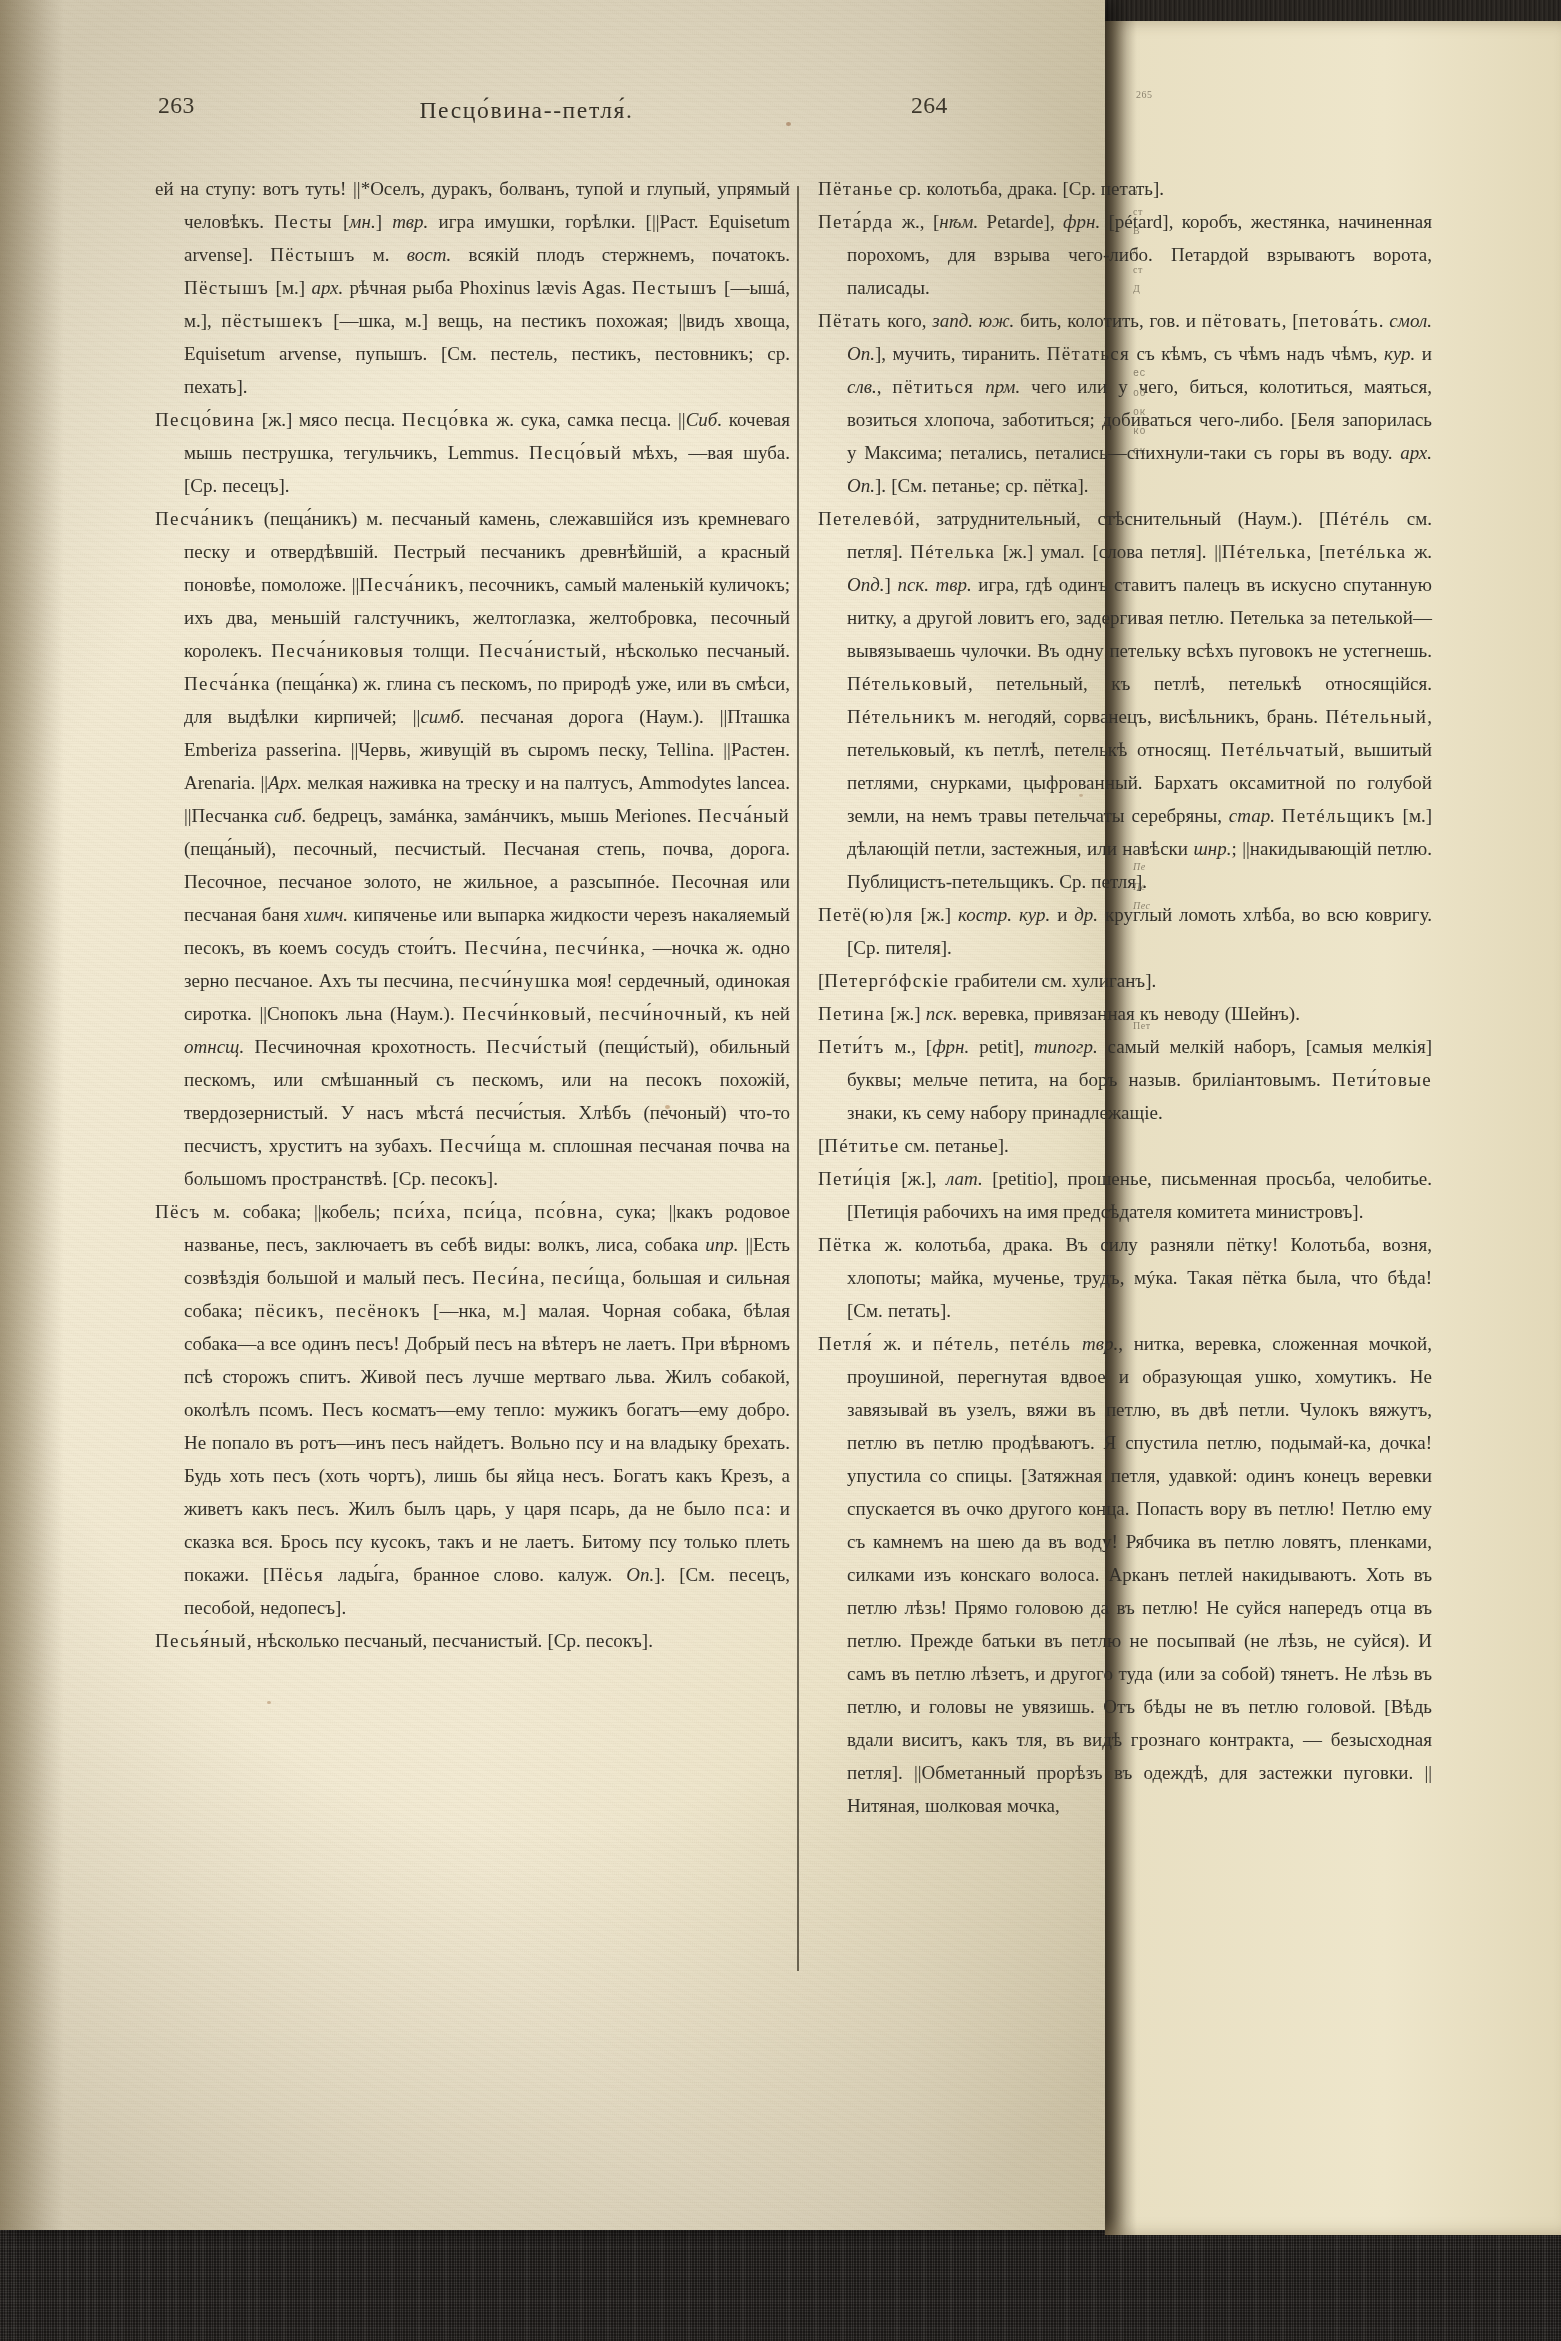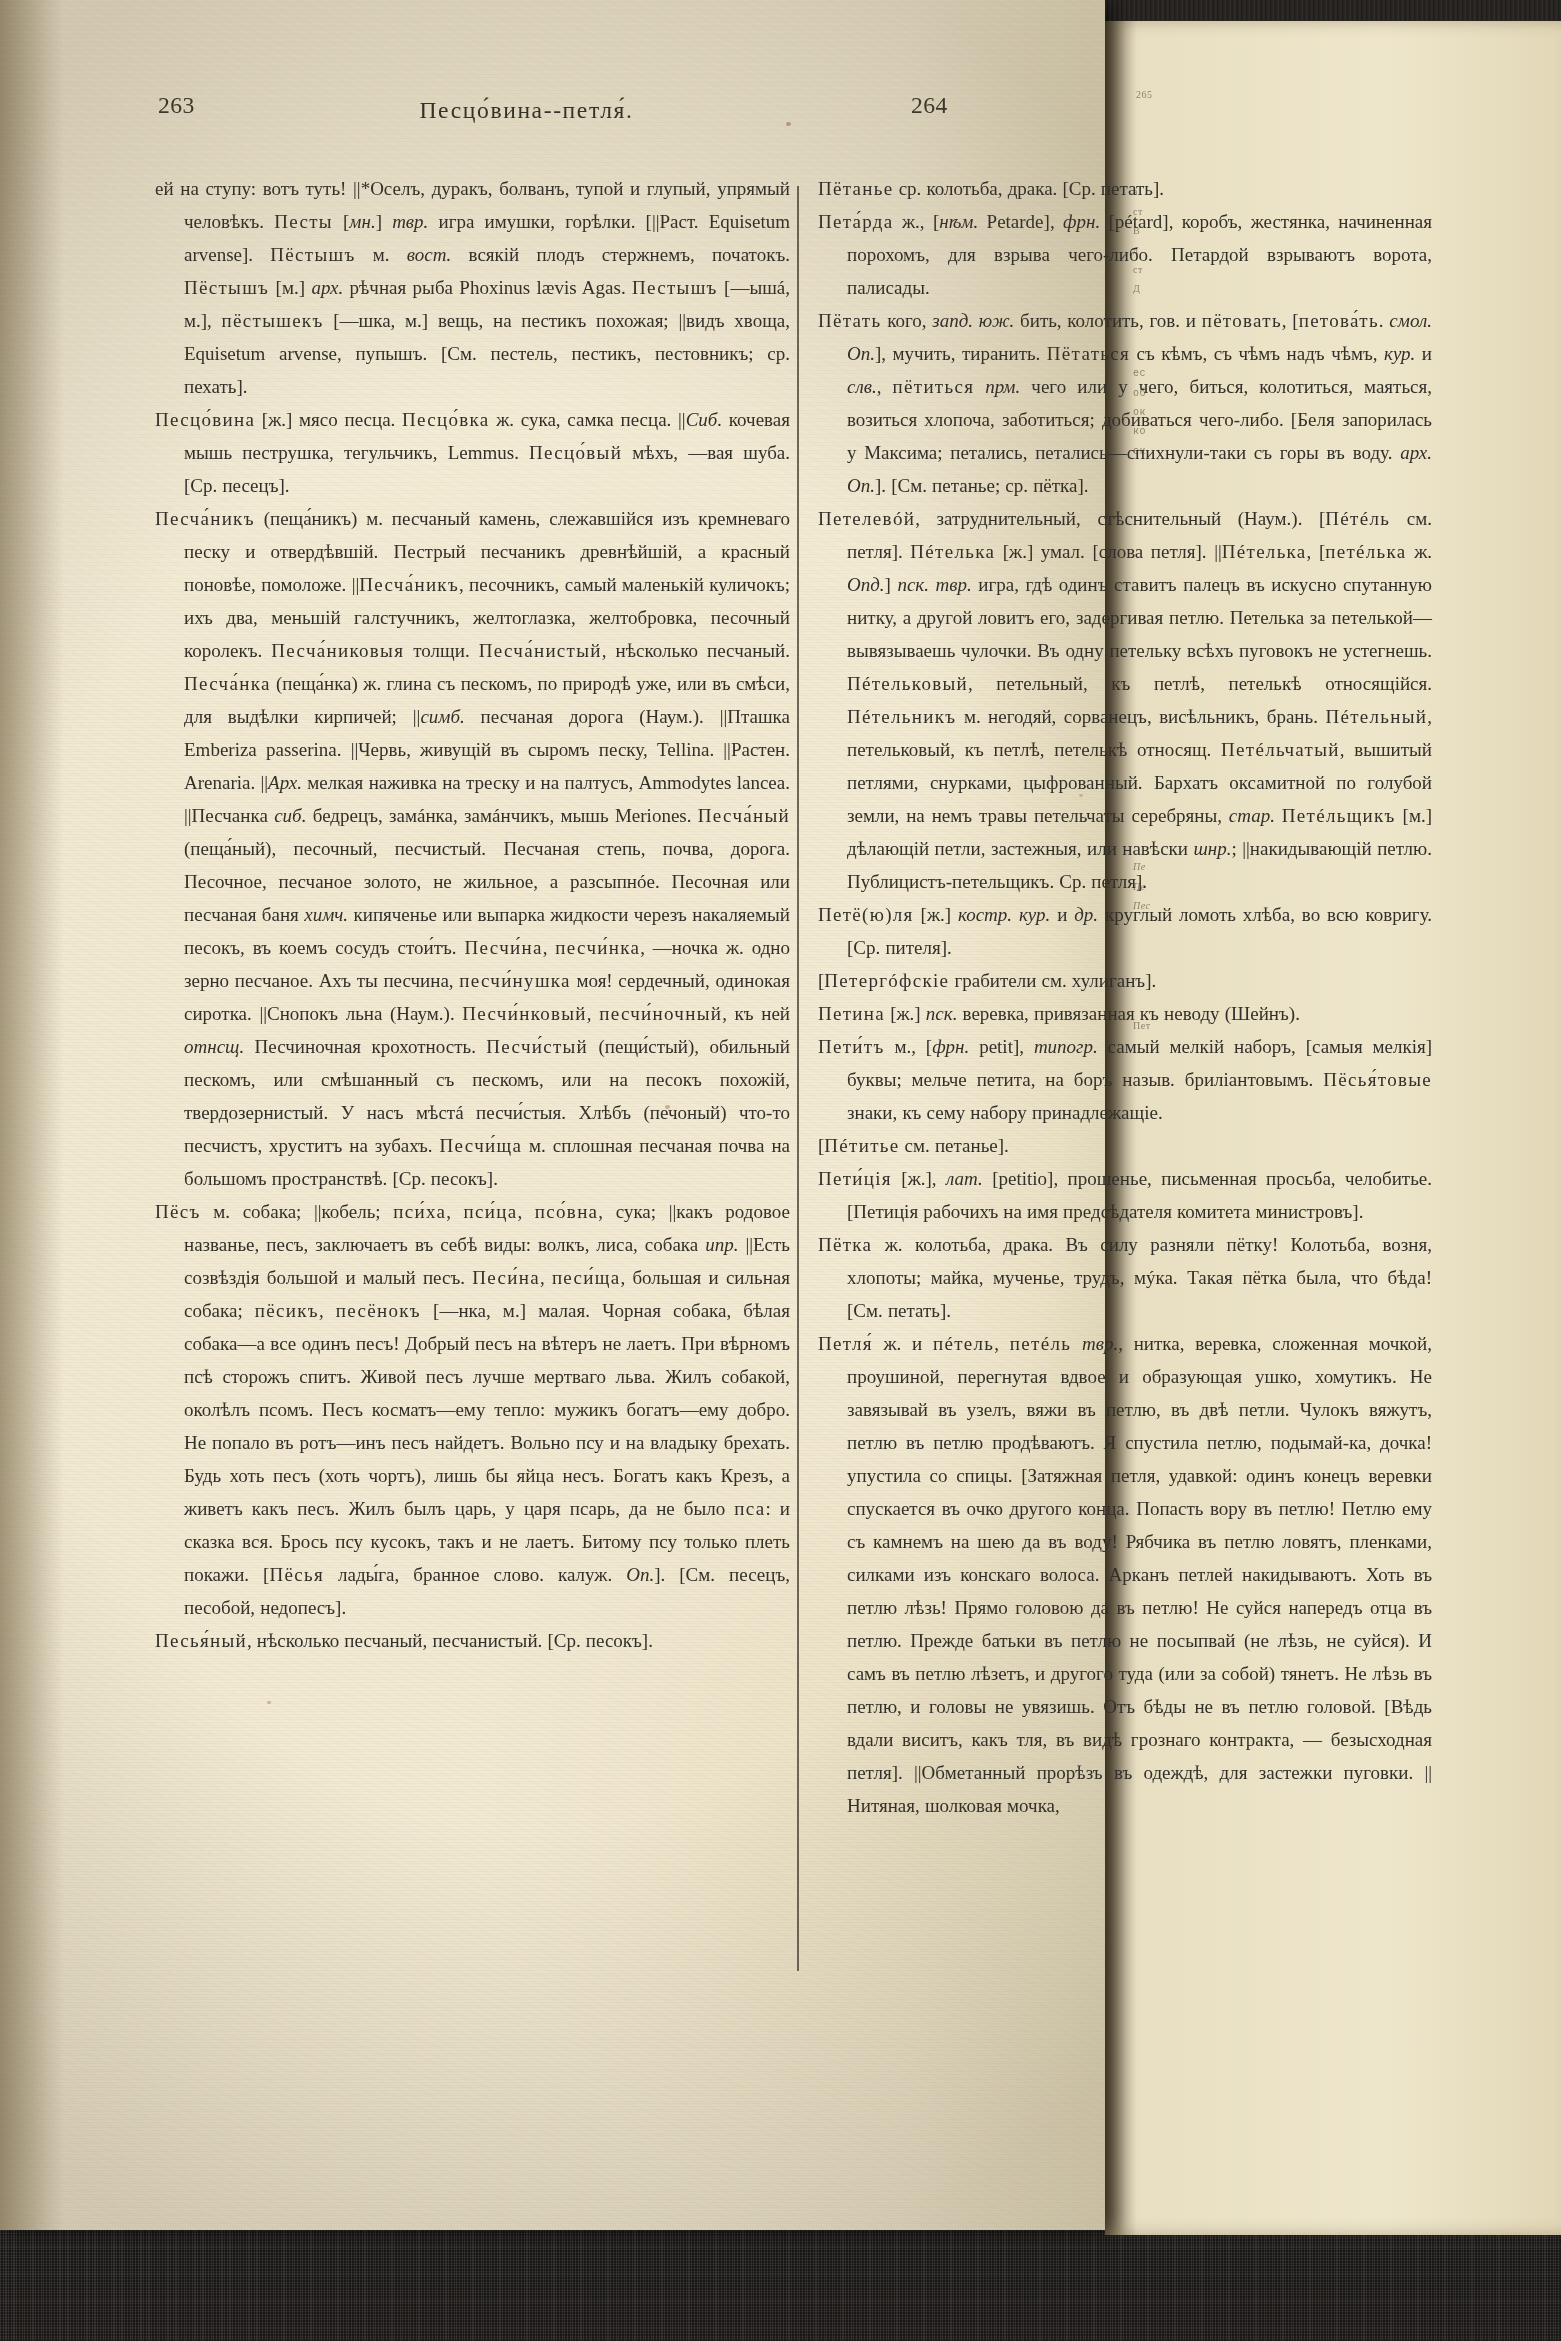--- a/index.html
+++ b/index.html
@@ -160,21 +160,21 @@
     </div>
 
     <div class="col" id="col-right">
       <div class="entry"><span class="hw">Пётанье</span> ср. колотьба, драка. [Ср. петать].</div>
       <div class="entry"><span class="hw">Пета́рда</span> ж., [<i class="it">нѣм.</i> <span class="lat">Petarde</span>], <i class="it">фрн.</i> [<span class="lat">pétard</span>], коробъ, жестянка, начиненная порохомъ, для взрыва чего-либо. Петардой взрываютъ ворота, палисады.</div>
       <div class="entry"><span class="hw">Пётать</span> кого, <i class="it">запд.</i> <i class="it">юж.</i> бить, колотить, гов. и <span class="hw">пётовать</span>, [<span class="hw">петова́ть</span>. <i class="it">смол.</i> <i class="it">Оп.</i>], мучить, тиранить. <span class="hw">Пётаться</span> съ кѣмъ, съ чѣмъ надъ чѣмъ, <i class="it">кур.</i> и <i class="it">слв.</i>, <span class="hw">пётиться</span> <i class="it">прм.</i> чего или у чего, биться, колотиться, маяться, возиться хлопоча, заботиться; добиваться чего-либо. [Беля запорилась у Максима; петались, петались—спихнули-таки съ горы въ воду. <i class="it">арх.</i> <i class="it">Оп.</i>]. [См. петанье; ср. пётка].</div>
       <div class="entry"><span class="hw">Петелевóй</span>, затруднительный, стѣснительный (Наум.). [<span class="hw">Пéтéль</span> см. петля]. <span class="hw">Пéтелька</span> [ж.] умал. [слова петля]. ||<span class="hw">Пéтелька</span>, [<span class="hw">петéлька</span> ж. <i class="it">Опд.</i>] <i class="it">пск.</i> <i class="it">твр.</i> игра, гдѣ одинъ ставитъ палецъ въ искусно спутанную нитку, а другой ловитъ его, задергивая петлю. Петелька за петелькой—вывязываешь чулочки. Въ одну петельку всѣхъ пуговокъ не устегнешь. <span class="hw">Пéтельковый</span>, петельный, къ петлѣ, петелькѣ относящійся. <span class="hw">Пéтельникъ</span> м. негодяй, сорванецъ, висѣльникъ, брань. <span class="hw">Пéтельный</span>, петельковый, къ петлѣ, петелькѣ относящ. <span class="hw">Петéльчатый</span>, вышитый петлями, снурками, цыфрованный. Бархатъ оксамитной по голубой земли, на немъ травы петельчаты серебряны, <i class="it">стар.</i> <span class="hw">Петéльщикъ</span> [м.] дѣлающій петли, застежныя, или навѣски <i class="it">шнр.</i>; ||накидывающій петлю. Публицистъ-петельщикъ. Ср. петля].</div>
       <div class="entry"><span class="hw">Петё(ю)ля</span> [ж.] <i class="it">костр.</i> <i class="it">кур.</i> и <i class="it">др.</i> круглый ломоть хлѣба, во всю ковригу. [Ср. пителя].</div>
       <div class="entry">[<span class="hw">Петергóфскіе</span> грабители см. хулиганъ].</div>
       <div class="entry"><span class="hw">Петина</span> [ж.] <i class="it">пск.</i> веревка, привязанная къ неводу (Шейнъ).</div>
-      <div class="entry"><span class="hw">Пети́тъ</span> м., [<i class="it">фрн.</i> <span class="lat">petit</span>], <i class="it">типогр.</i> самый мелкій наборъ, [самыя мелкія] буквы; мельче петита, на боръ назыв. брилiантовымъ. <span class="hw">Пёсья́товые</span> знаки, къ сему набору принадлежащіе.</div>
+      <div class="entry"><span class="hw">Пети́тъ</span> м., [<i class="it">фрн.</i> <span class="lat">petit</span>], <i class="it">типогр.</i> самый мелкій наборъ, [самыя мелкія] буквы; мельче петита, на боръ назыв. брилiантовымъ. <span class="hw">Пети́товые</span> знаки, къ сему набору принадлежащіе.</div>
       <div class="entry">[<span class="hw">Пéтитье</span> см. петанье].</div>
       <div class="entry"><span class="hw">Пети́ція</span> [ж.], <i class="it">лат.</i> [<span class="lat">petit</span>io], прошенье, письменная просьба, челобитье. [Петиція рабочихъ на имя предсѣдателя комитета министровъ].</div>
       <div class="entry"><span class="hw">Пётка</span> ж. колотьба, драка. Въ силу разняли пётку! Колотьба, возня, хлопоты; майка, мученье, трудъ, мýка. Такая пётка была, что бѣда! [См. петать].</div>
       <div class="entry"><span class="hw">Петля́</span> ж. и <span class="hw">пéтель</span>, <span class="hw">петéль</span> <i class="it">твр.</i>, нитка, веревка, сложенная мочкой, проушиной, перегнутая вдвое и образующая ушко, хомутикъ. Не завязывай въ узелъ, вяжи въ петлю, въ двѣ петли. Чулокъ вяжутъ, петлю въ петлю продѣваютъ. Я спустила петлю, подымай-ка, дочка! упустила со спицы. [Затяжная петля, удавкой: одинъ конецъ веревки спускается въ очко другого конца. Попасть вору въ петлю! Петлю ему съ камнемъ на шею да въ воду! Рябчика въ петлю ловятъ, пленками, силками изъ конскаго волоса. Арканъ петлей накидываютъ. Хоть въ петлю лѣзь! Прямо головою да въ петлю! Не суйся напередъ отца въ петлю. Прежде батьки въ петлю не посыпвай (не лѣзь, не суйся). И самъ въ петлю лѣзетъ, и другого туда (или за собой) тянетъ. Не лѣзь въ петлю, и головы не увязишь. Отъ бѣды не въ петлю головой. [Вѣдь вдали виситъ, какъ тля, въ видѣ грознаго контракта, — безысходная петля]. ||Обметанный прорѣзъ въ одеждѣ, для застежки пуговки. ||Нитяная, шолковая мочка,</div>
     </div>
   </div>
 
   <div id="leftgutter"></div>
   <div id="vignette"></div>
 </div>

